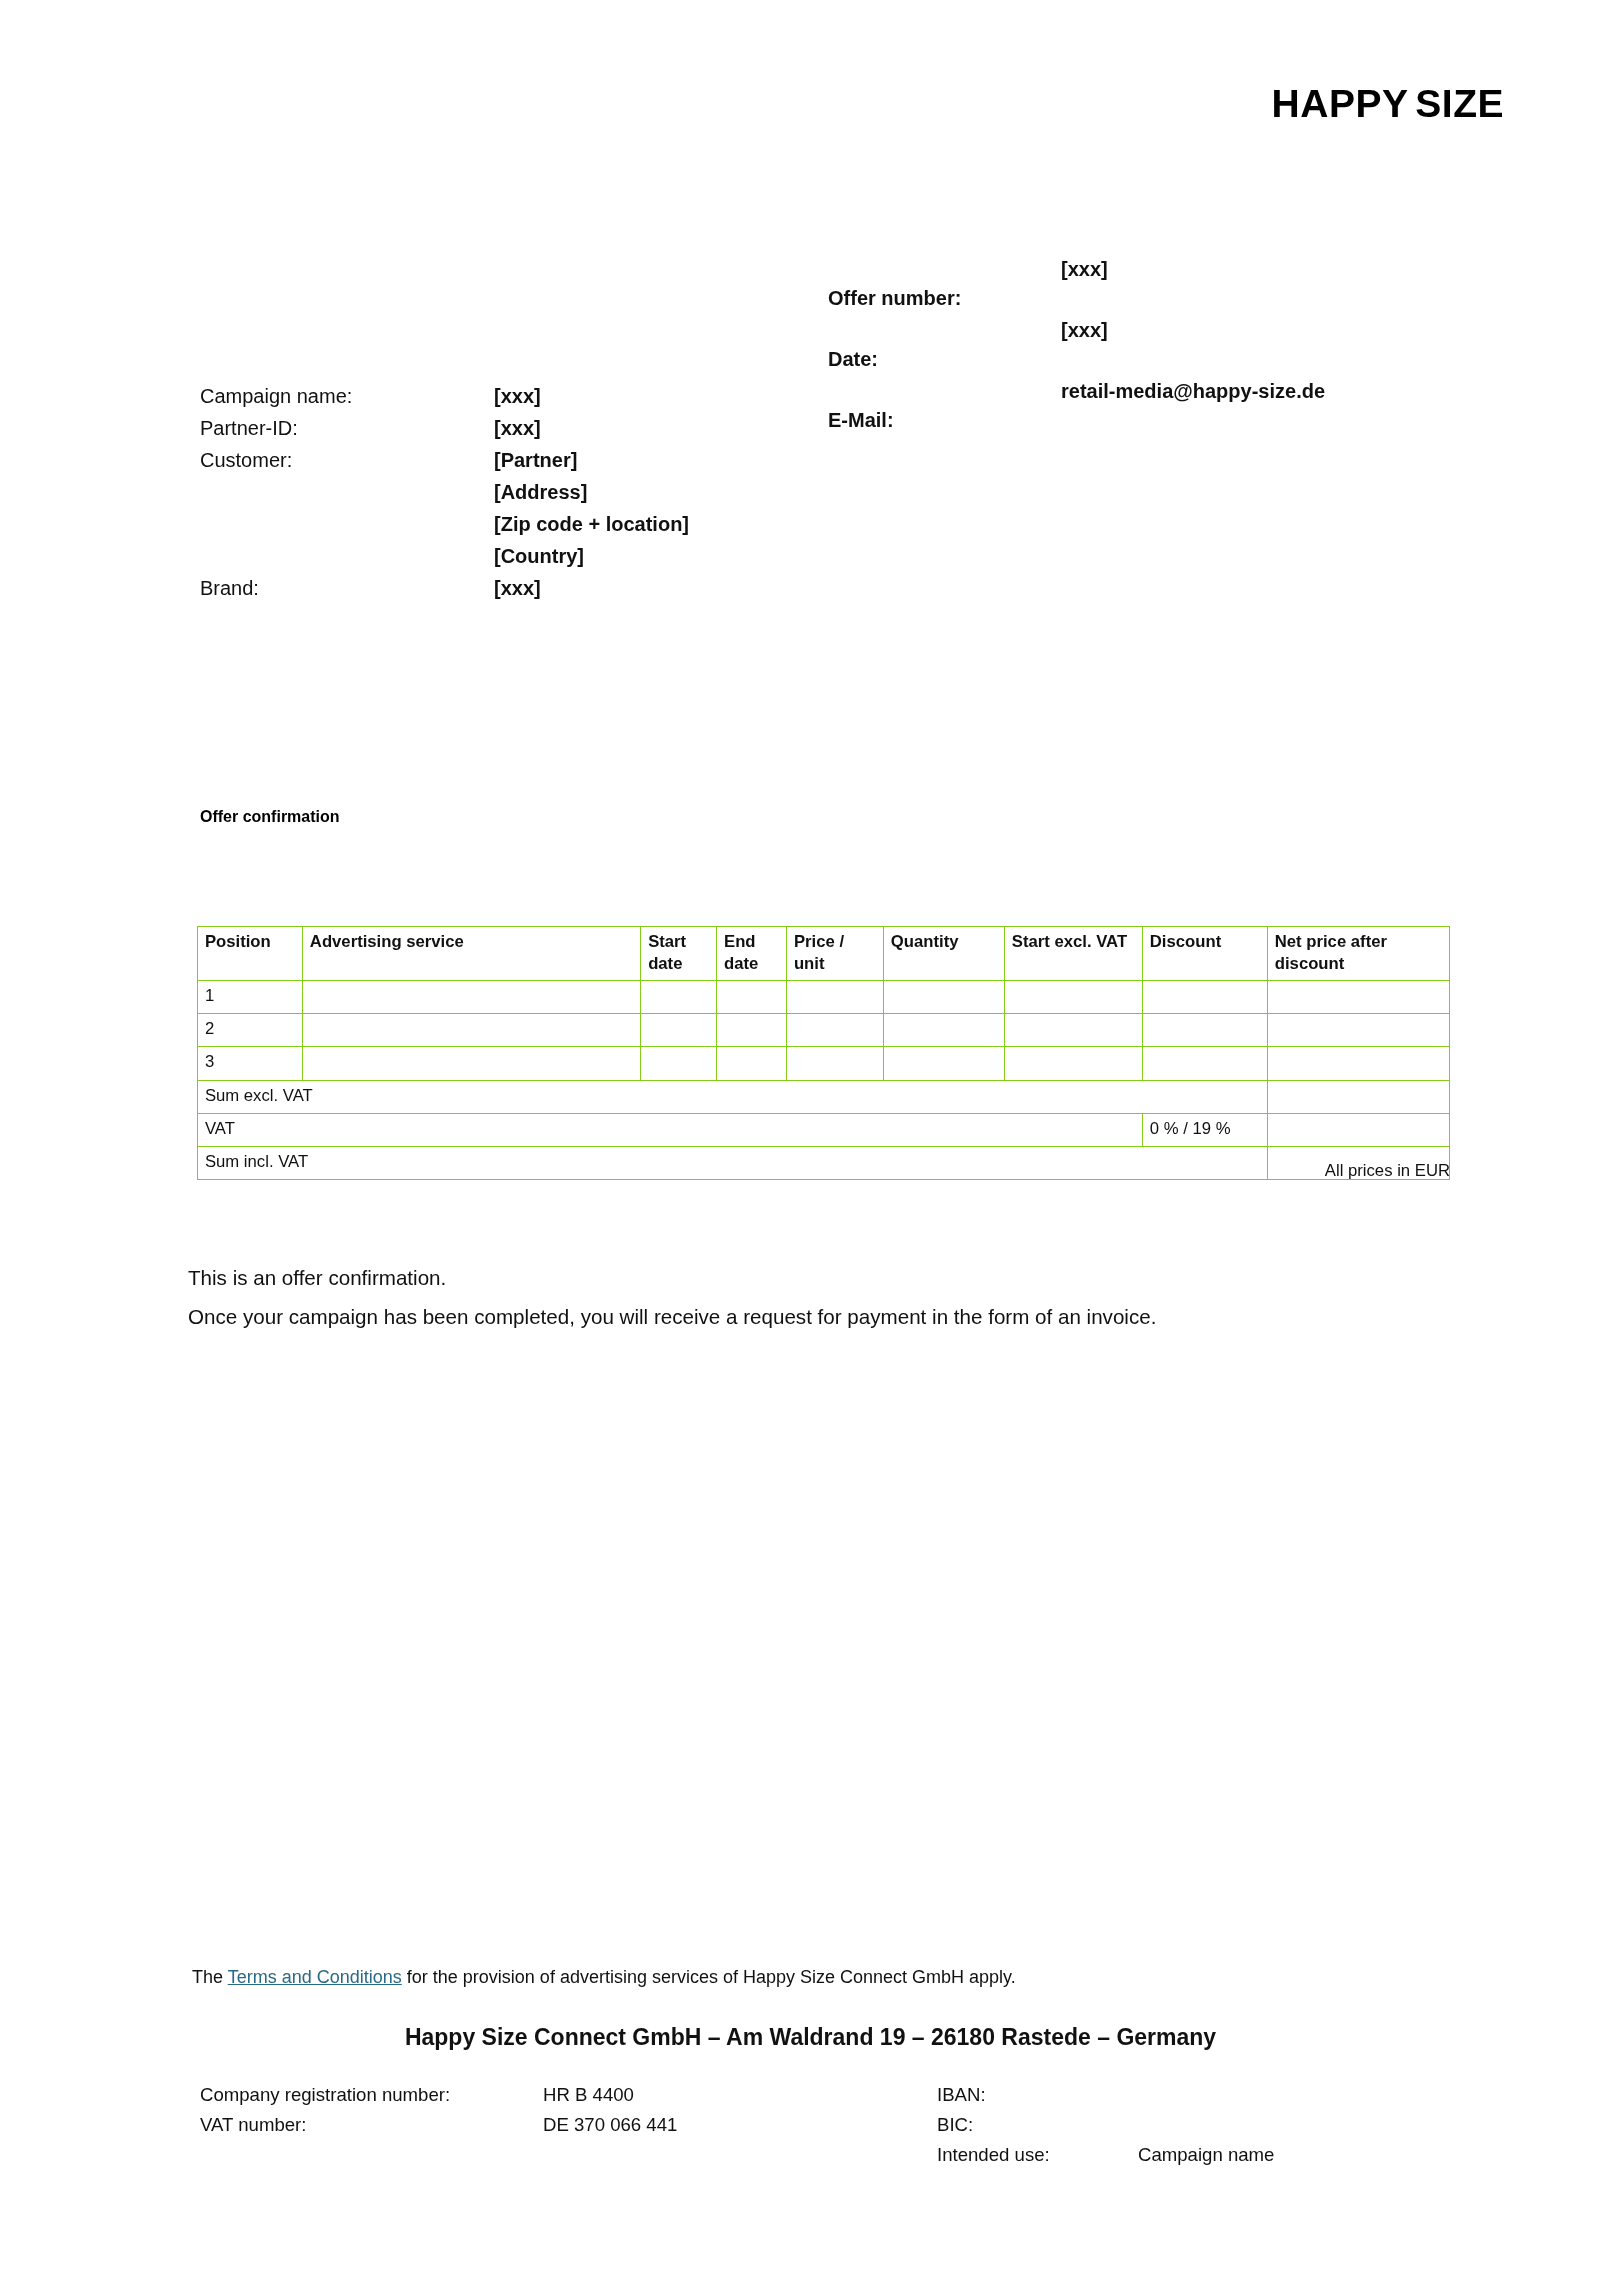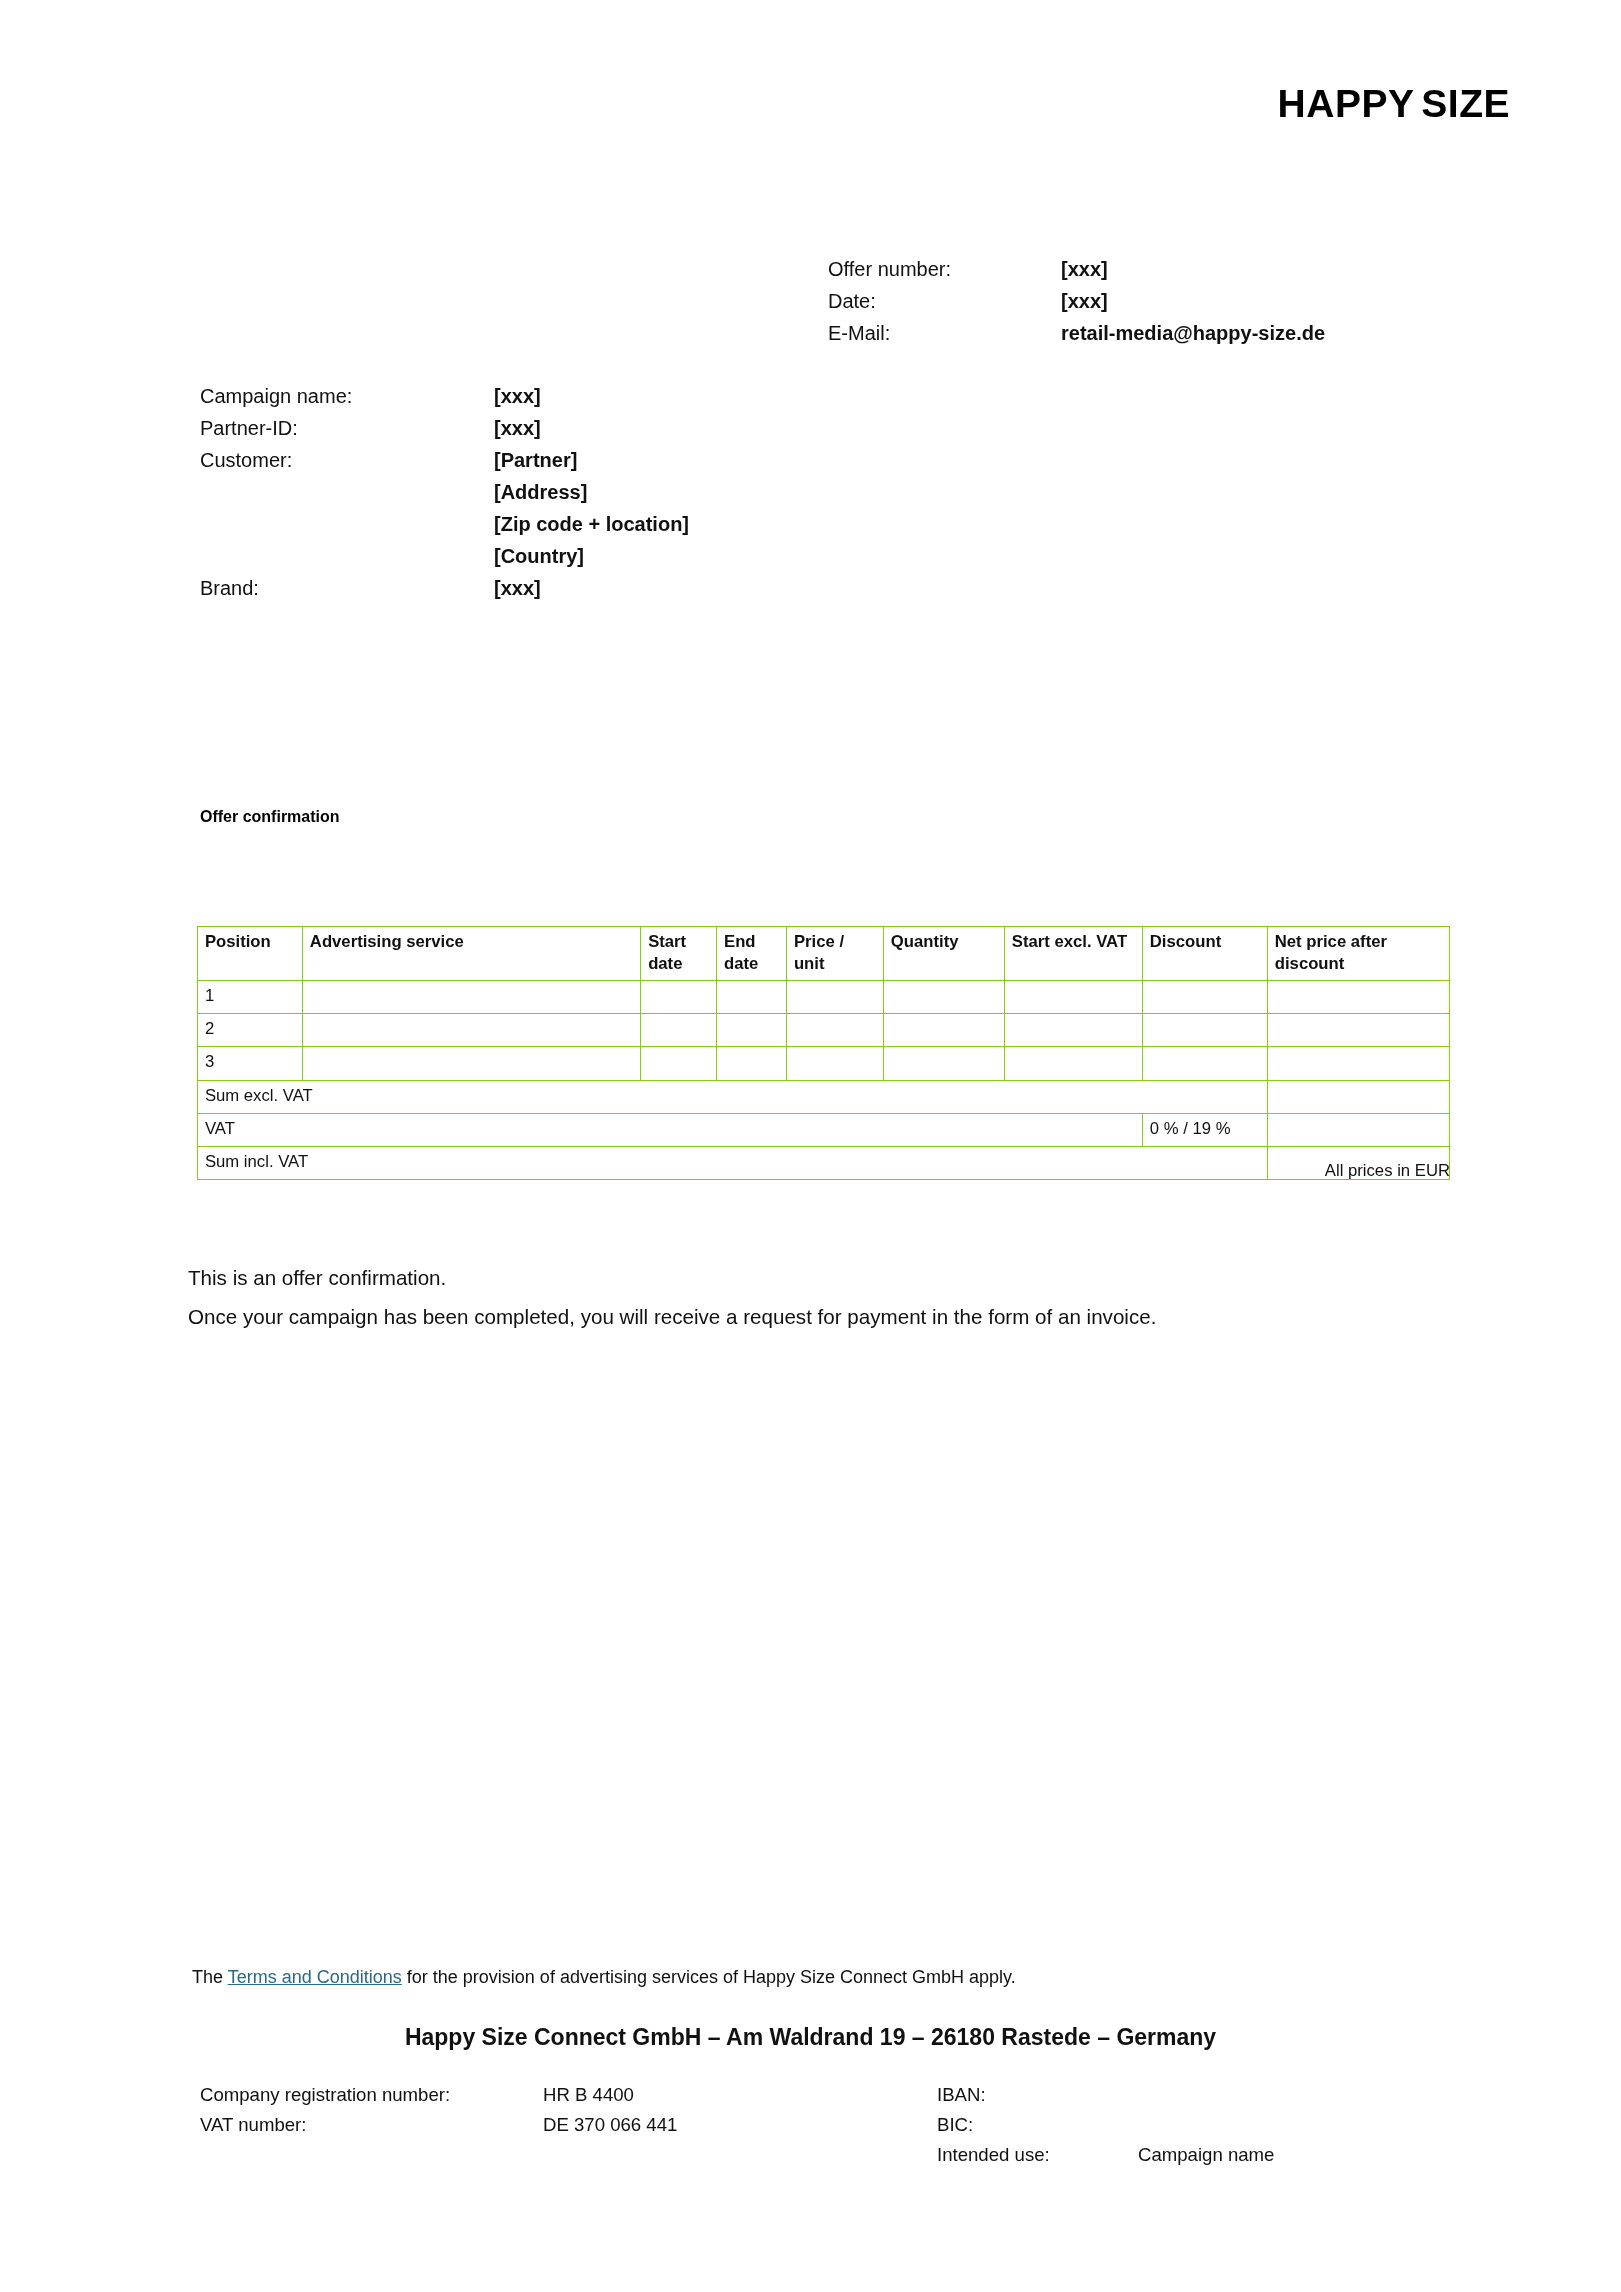--- a/index.html
+++ b/index.html
@@ -19,41 +19,41 @@
   .page {
     position: relative;
     width: 1621px;
     height: 2293px;
     background: #fff;
   }
 
   
   .logo {
     position: absolute;
-    right: 111px;
+    right: 117px;
     top: 82px;
     font-size: 39px;
     font-weight: bold;
     letter-spacing: 0.5px;
     color: #000;
     white-space: nowrap;
   }
   .logo .sp { display: inline-block; width: 6.9px; }
 
   
   .meta-block {
     position: absolute;
     left: 828px;
     top: 253px;
     font-size: 20px;
     line-height: 32px;
     color: #111;
   }
   .meta-row { display: flex; }
-  .meta-label { width: 233px; font-weight: normal; }
+  .meta-label { width: 233px; font-weight: bold; margin-top: 29px; }
   .meta-value { font-weight: bold; white-space: nowrap; }
 
   
   .cust-block {
     position: absolute;
     left: 200px;
     top: 380px;
     font-size: 20px;
     line-height: 32px;
     color: #111;

